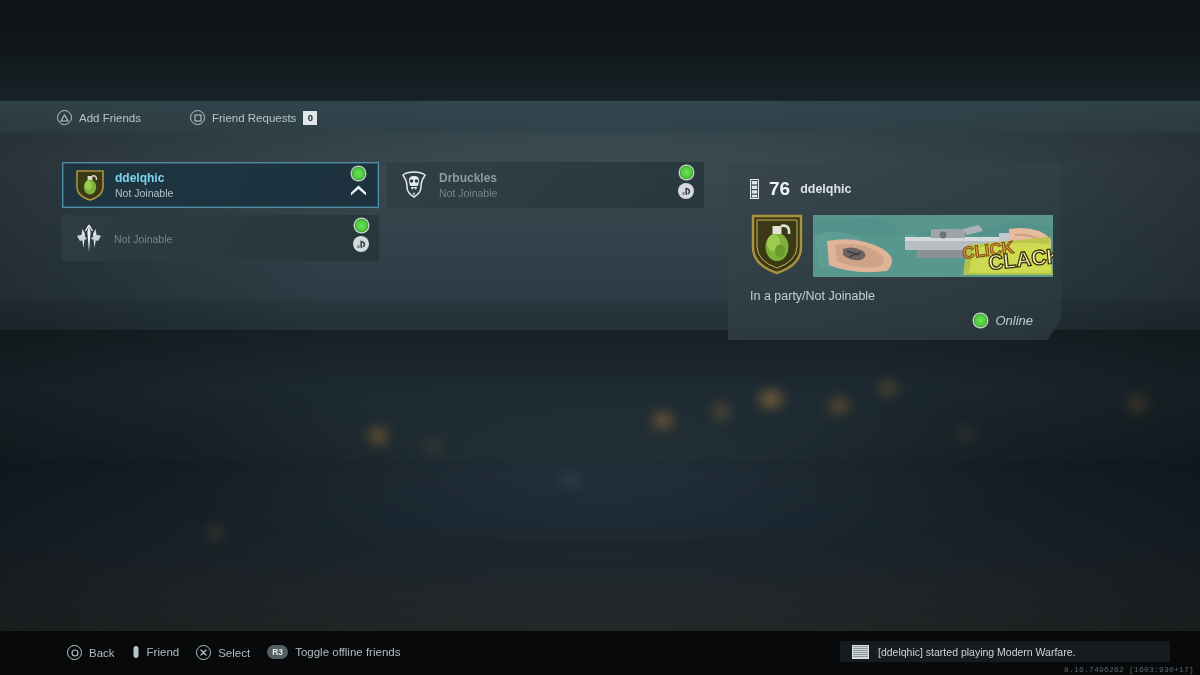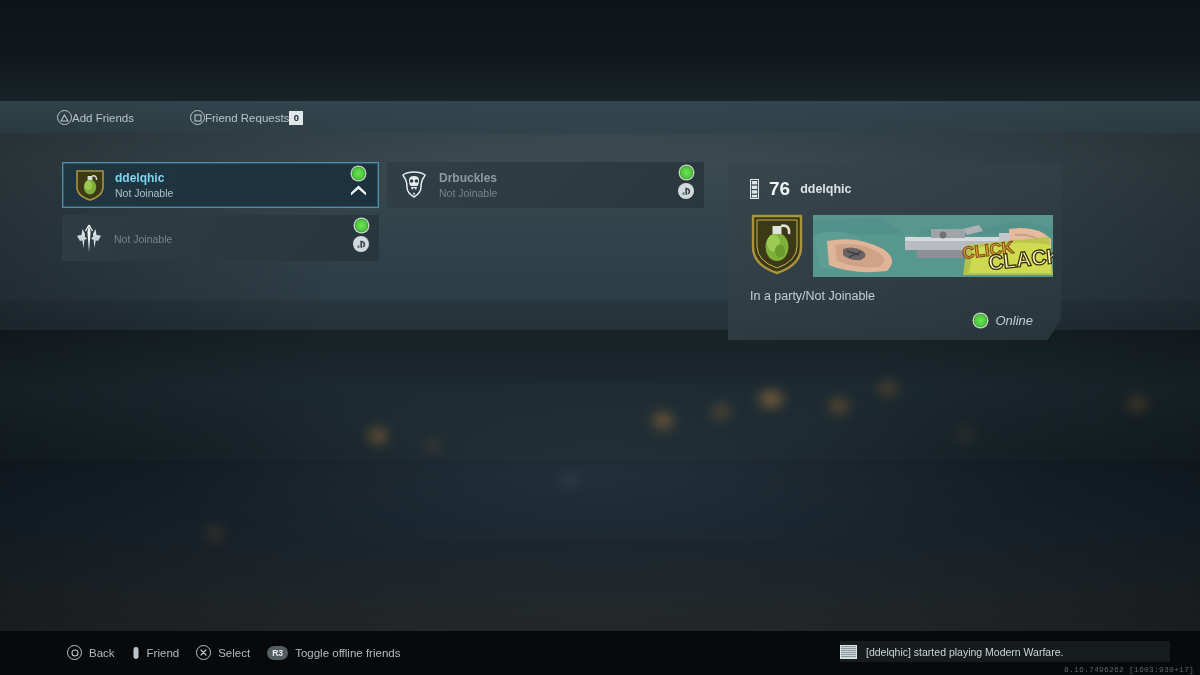--- a/index.html
+++ b/index.html
@@ -112,21 +112,21 @@
   #tab0 { left:88px; width:88px; }
   #tab1 { left:186px; width:82px; }
   #tab2 { left:280px; width:108px; }
   #tab3 { left:378px; width:90px; }
 
   
   #actionbar {
     position:absolute; left:0; top:101px; width:1200px; height:32px; z-index:6;
     background:linear-gradient(180deg,rgba(52,72,80,.72) 0%,rgba(44,64,72,.55) 100%);
   }
-  .act { position:absolute; top:110px; display:flex; align-items:center; z-index:7; }
+  .act { position:absolute; top:110px; display:flex; align-items:center; gap:7px; z-index:7; }
   #act-add { left:57px; }
   #act-req { left:190px; }
   .act-lbl { font-size:11.5px; color:#b8c4c8; }
   .ps-btn {
     width:15px; height:15px; border-radius:50%;
     border:1.4px solid #b9c5c9; display:flex; align-items:center; justify-content:center;
   }
   .count-chip {
     min-width:14px; height:14px; padding:0 3px; background:#dfe7ea; color:#1b2328;
     font-size:9.5px; font-weight:bold; display:flex; align-items:center; justify-content:center;
@@ -183,31 +183,31 @@
   }
   #d-party { position:absolute; left:22px; top:126px; font-size:12.5px; color:#c4cfd3; }
   #d-online { position:absolute; right:28px; top:150px; display:flex; align-items:center; gap:8px; }
   #d-online .lbl { font-size:13px; color:#c2cdd1;font-style:italic; }
 
   
   #botbar {
     position:absolute; left:0; top:631px; width:1200px; height:44px; z-index:6;
     background:#07090a;
   }
-  #hints { position:absolute; left:67px; top:645px; display:flex; align-items:flex-end; gap:17px; z-index:7; }
+  #hints { position:absolute; left:67px; top:645px; display:flex; align-items:flex-start; gap:17px; z-index:7; }
   .hint { display:flex; align-items:center; gap:7px; }
   .hint .lbl { font-size:11.5px; color:#b2bcc0; }
   .r3 {
     min-width:21px; height:14px; border-radius:7px; background:#555e62;
     display:flex; align-items:center; justify-content:center;
     font-size:8.5px; font-weight:bold; color:#e2e9eb;
   }
   #toast {
     position:absolute; left:840px; top:641px; width:330px; height:21px; z-index:7;
-    background:rgba(24,29,32,.92); display:flex; align-items:center; padding-left:0; gap:9px;
+    background:rgba(24,29,32,.92); display:flex; align-items:center; padding-left:12px; gap:9px;
   }
   #toast-ico {
     width:17px; height:14px; flex:none;
     background:
       repeating-linear-gradient(0deg,#cfd6d9 0 1px,#8e999e 1px 2px),
       #aab4b8;
     border:1px solid #dde3e6;
   }
   #toast-msg { font-size:10.5px; color:#ccd5d8; white-space:nowrap; }
   #build {

